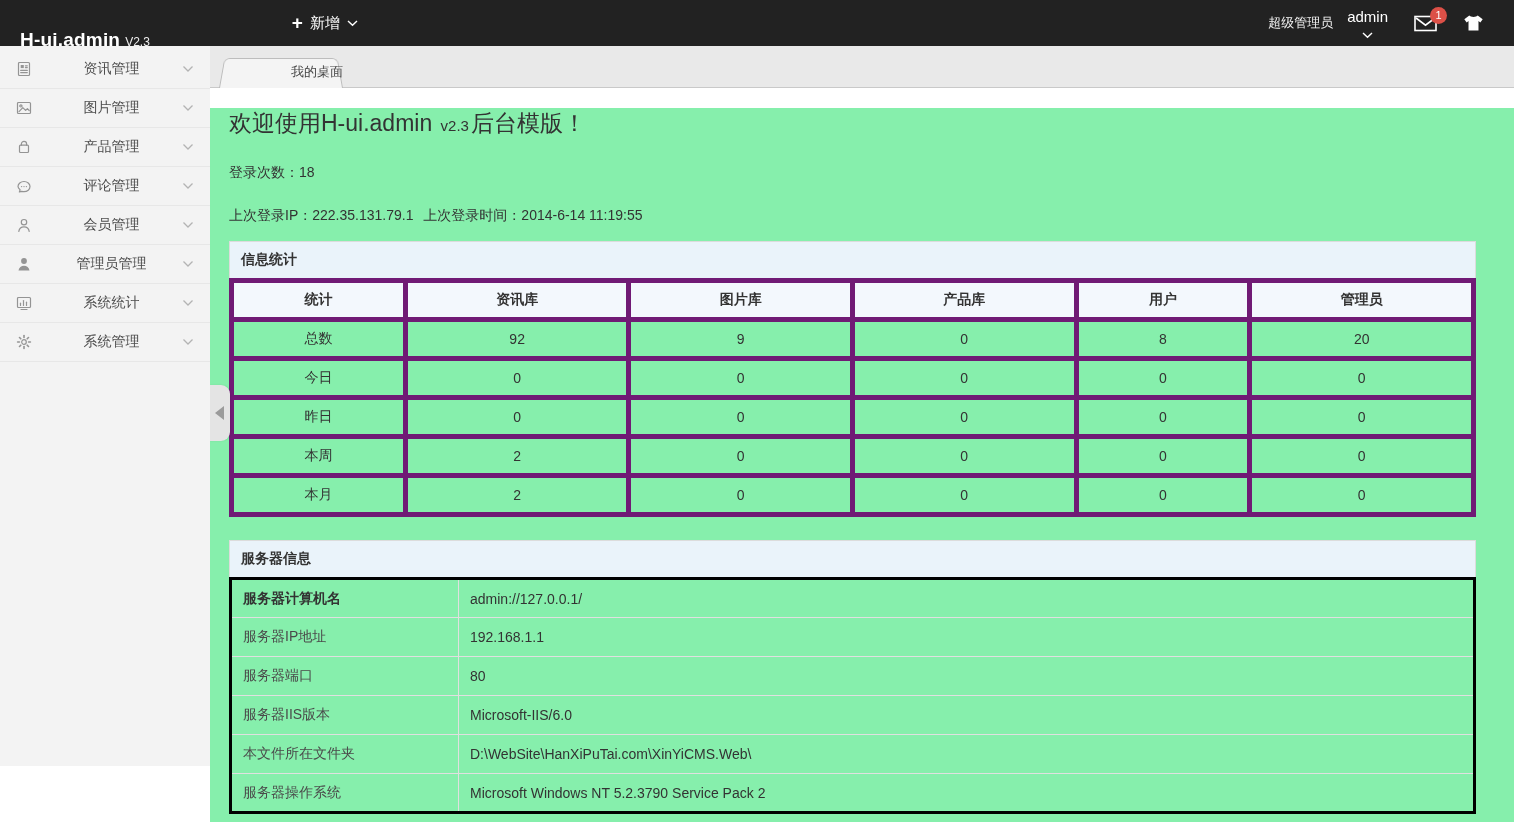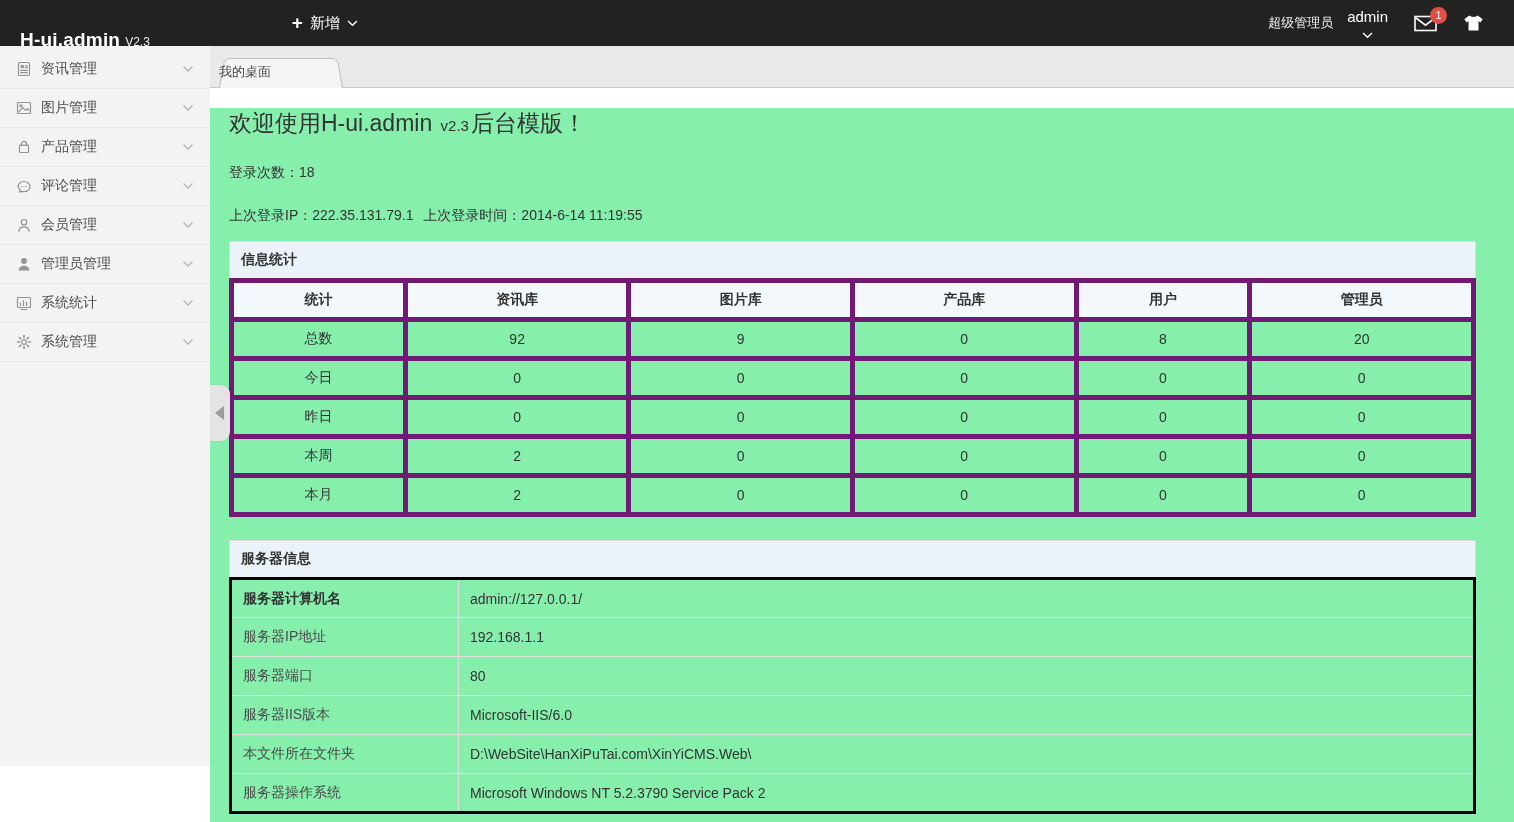--- a/index.html
+++ b/index.html
@@ -30,21 +30,21 @@
   .icon-btn { position: relative; margin-left: 26px; cursor: pointer; display: inline-flex; align-items: center; }
   .badge {
     position: absolute; top: -8px; right: -10px; min-width: 17px; height: 17px;
     background: #dc5047; border-radius: 50%; color: #fff; font-size: 11px;
     display: flex; align-items: center; justify-content: center; padding: 0 3px;
   }
 
   
   .sidebar {
     position: fixed; top: 46px; left: 0; width: 210px; height: 720px;
-    background: #f3f3f3; padding-top: 4px; z-index: 10;
+    background: #f3f3f3; padding-top: 4px; z-index: 10; text-align: center;
   }
   .menu-item {
     height: 39px; display: flex; align-items: center; padding: 0 16px;
     border-bottom: 1px solid #e7e7e7; color: #4d4d4d; font-size: 14px; cursor: pointer;
     background: #f3f3f3;
   }
   .menu-item .mi-icon { width: 16px; height: 16px; margin-right: 9px; display: inline-flex; color: #949494; }
   .menu-item .mi-label { flex: 1; }
   .menu-item .mi-chevron { color: #b3b3b3; display: inline-flex; }
 
@@ -66,21 +66,21 @@
   .tabstrip {
     height: 42px; background: #e9e9e9; border-bottom: 1px solid #c9c9c9; position: relative;
   }
   .tab { position: absolute; left: 9px; bottom: -1px; width: 124px; height: 33px; cursor: pointer; }
   .tab-bg {
     position: absolute; left: 0; top: 0; width: 100%; height: 100%;
     background: #f4f4f4; border: 1px solid #bdbdbd; border-bottom: none;
     border-radius: 6px 6px 0 0;
     transform: perspective(42px) rotateX(7deg); transform-origin: 50% 100%;
   }
-  .tab-label { position: relative; text-align: left; line-height: 33px; font-size: 13px; color: #454545; }
+  .tab-label { position: relative; text-align: right; line-height: 33px; font-size: 13px; color: #454545; }
 
   .content { padding: 0 38px 18px 19px; background: #86efac; }
 
   .welcome-title { margin-top: 20px; font-size: 23px; font-weight: 400; color: #333; }
   .welcome-title .ver { font-size: 15px; padding: 0 2px; }
   .info-line { margin-top: 25px; font-size: 14px; color: #333; }
   .info-line .gap { display: inline-block; width: 6px; }
 
   
   .panel { margin-top: 16px; }

